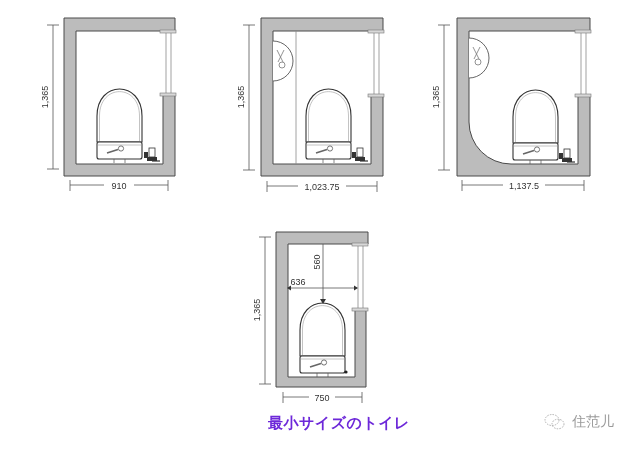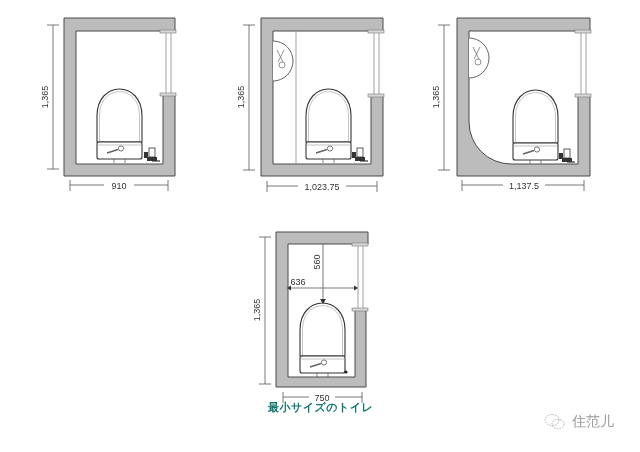--- a/index.html
+++ b/index.html
@@ -7,22 +7,22 @@
          font-family: "Liberation Sans", "DejaVu Sans", sans-serif; }
   svg { position: absolute; left: 0; top: 0; }
   .wall { fill: #bcbcbc; stroke: #4a4a4a; stroke-width: 1; }
   .track { fill: #ffffff; stroke: #8a8a8a; stroke-width: 0.8; }
   .cap { fill: #d8d8d8; stroke: #777; stroke-width: 0.6; }
   .thin { stroke: #8a8a8a; stroke-width: 0.8; fill: none; }
   .dim { stroke: #555; stroke-width: 0.8; fill: none; }
   .dimtext { font-size: 9px; fill: #333; font-family: "Liberation Sans", sans-serif; }
   .toilet-out { fill: #ffffff; stroke: #333; stroke-width: 1.1; }
   .toilet-in { fill: none; stroke: #9a9a9a; stroke-width: 0.6; }
-  .caption { position: absolute; left: 268px; top: 400px; font-size: 11px; font-weight: bold;
-             color: #0f766e; font-family: "DejaVu Sans", sans-serif; letter-spacing: 0.5px; }
+  .caption { position: absolute; left: 268px; top: 414px; font-size: 15px; font-weight: bold;
+             color: #6d28d9; font-family: "DejaVu Sans", sans-serif; letter-spacing: 0.5px; }
   .wm { position: absolute; left: 544px; top: 413px; display: flex; align-items: center; gap: 6px;
         color: #9a9a9a; font-size: 14px; font-family: "DejaVu Sans", sans-serif; }
   .wm-icon { width: 22px; height: 18px; position: relative; }
 </style>
 </head>
 <body>
 
 <svg width="640" height="452" viewBox="0 0 640 452">
   <defs>
     <g id="toilet">

